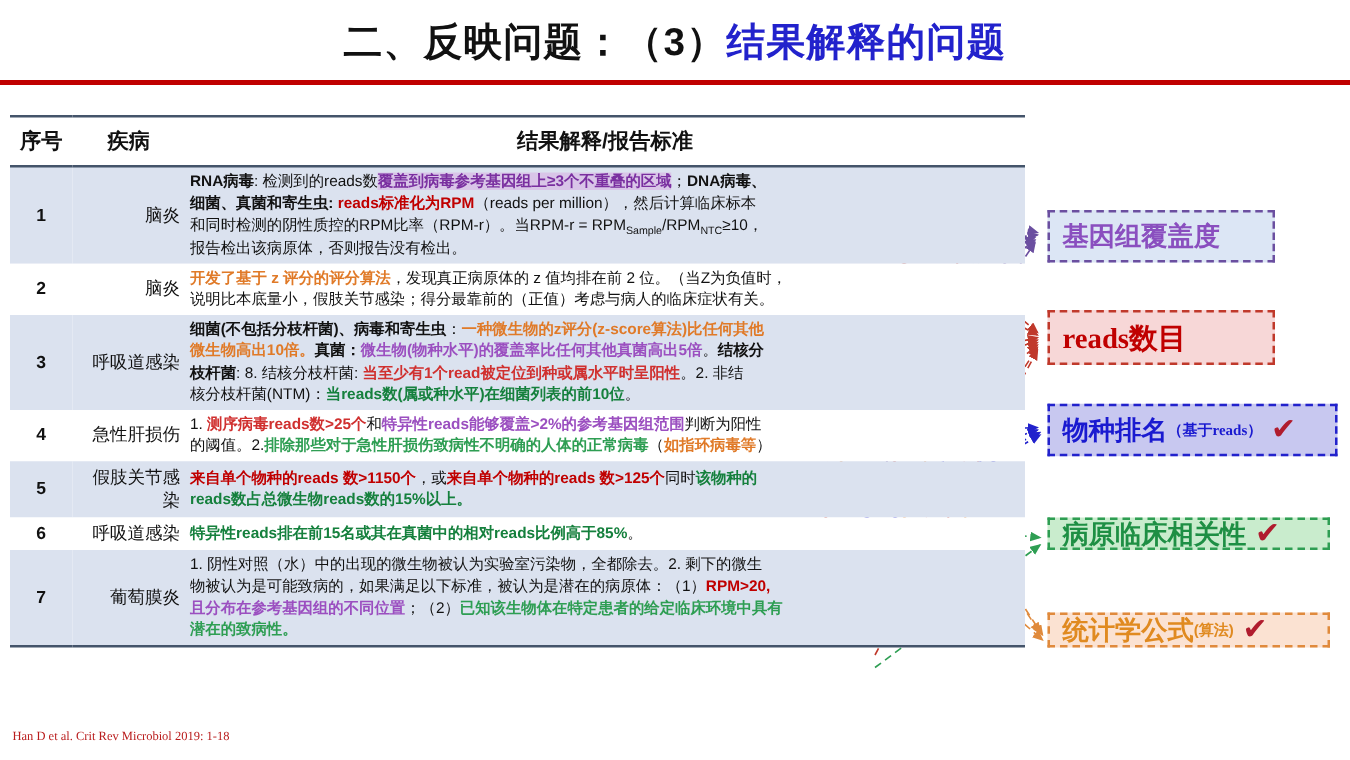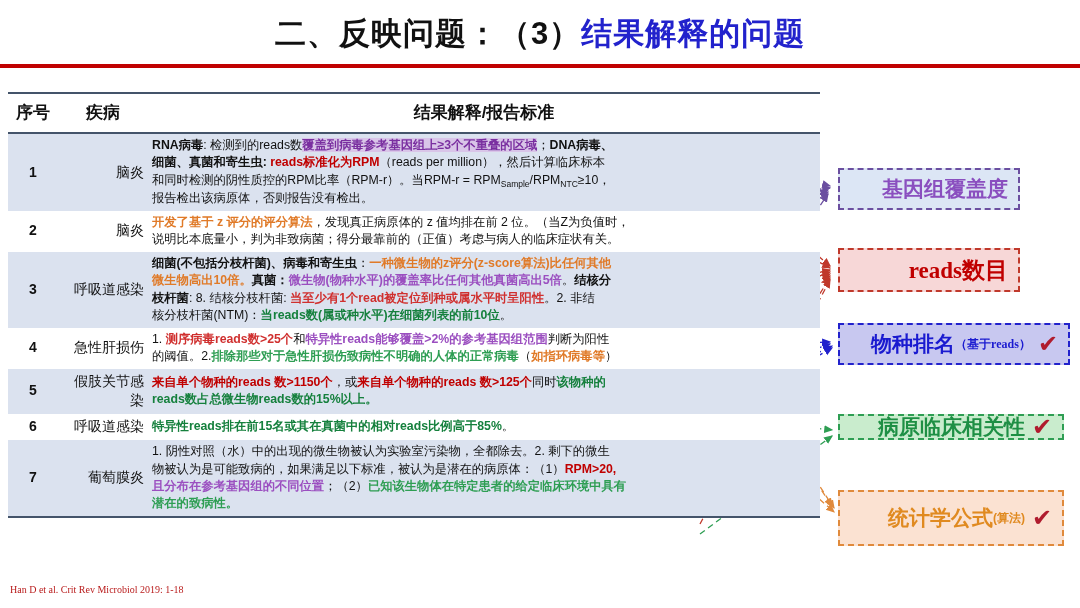--- a/index.html
+++ b/index.html
@@ -61,21 +61,20 @@
     font-family:"Liberation Serif","DejaVu Serif",serif;
     font-size:10px;color:#b91c1c;
   }
   
   .callout{
     position:absolute;
     display:flex;align-items:center;
     padding:3px 10px;
     box-sizing:border-box;
     white-space:nowrap;
-    justify-content:flex-end;
   }
   .callout .ctext{font-weight:bold;}
   .callout .small{font-size:12px;font-weight:bold;}
   .check{
     color:#b01c2e;font-size:24px;font-weight:bold;margin-left:7px;
     line-height:1;
   }
   #box-coverage{left:838px;top:168px;width:182px;height:42px;
     background:#dce6f5;border:2px dashed #6b4fa0;}
   #box-coverage .ctext{color:#8a4fbf;font-size:21px;}
@@ -83,21 +82,21 @@
     background:#f7d7d7;border:2px dashed #c0392b;}
   #box-reads .ctext{color:#c00000;font-size:23px;
     font-family:"Liberation Serif","DejaVu Serif",serif;}
   #box-rank{left:838px;top:323px;width:232px;height:42px;
     background:#c8c8f0;border:2px dashed #2222cc;}
   #box-rank .ctext{color:#1a1ad0;font-size:21px;}
   #box-rank .small{color:#1a1ad0;font-family:"Liberation Serif","DejaVu Serif",serif;}
   #box-clinical{left:838px;top:414px;width:226px;height:26px;
     background:#c9eccd;border:2px dashed #2e9e53;}
   #box-clinical .ctext{color:#1e8f44;font-size:21px;}
-  #box-formula{left:838px;top:490px;width:226px;height:56px;
+  #box-formula{left:838px;top:490px;width:226px;height:28px;
     background:#fbe2d2;border:2px dashed #e08a3c;}
   #box-formula .ctext{color:#e08a20;font-size:21px;}
   #box-formula .small{color:#e08a20;}
   
   #arrows{position:absolute;left:0;top:0;width:1080px;height:608px;pointer-events:none;}
 </style>
 </head>
 <body>
 
 <div id="title-bar">
@@ -184,21 +183,21 @@
         <span class="nm">和同时检测的阴性质控的RPM比率（RPM-r）。当RPM-r = RPM<sub>Sample</sub>/RPM<sub>NTC</sub>≥10，</span><br>
         <span class="nm">报告检出该病原体，否则报告没有检出。</span>
       </td>
     </tr>
 
     <tr class="plain">
       <td class="c-num">2</td>
       <td class="c-dis">脑炎</td>
       <td class="c-txt">
         <span class="org">开发了基于 z 评分的评分算法</span><span class="nm">，发现真正病原体的 z 值均排在前 2 位。（当Z为负值时，</span><br>
-        <span class="nm">说明比本底量小，判为非致病菌；得分最靠前的（正值）考虑与病人的临床症状有关。</span>
+        <span class="nm">说明比本底量小，假肢关节感染；得分最靠前的（正值）考虑与病人的临床症状有关。</span>
       </td>
     </tr>
 
     <tr class="alt">
       <td class="c-num">3</td>
       <td class="c-dis">呼吸道感染</td>
       <td class="c-txt">
         <span class="bk">细菌(不包括分枝杆菌)、病毒和寄生虫</span><span class="nm">：</span><span class="org">一种微生物的z评分(z-score算法)比任何其他</span><br>
         <span class="org">微生物高出10倍。</span><span class="bk">真菌：</span><span class="purp2">微生物(物种水平)的覆盖率比任何其他真菌高出5倍</span><span class="nm">。</span><span class="bk">结核分</span><br>
         <span class="bk">枝杆菌</span><span class="nm">: 8. 结核分枝杆菌: </span><span class="red2">当至少有1个read被定位到种或属水平时呈阳性</span><span class="nm">。2. 非结</span><br>

